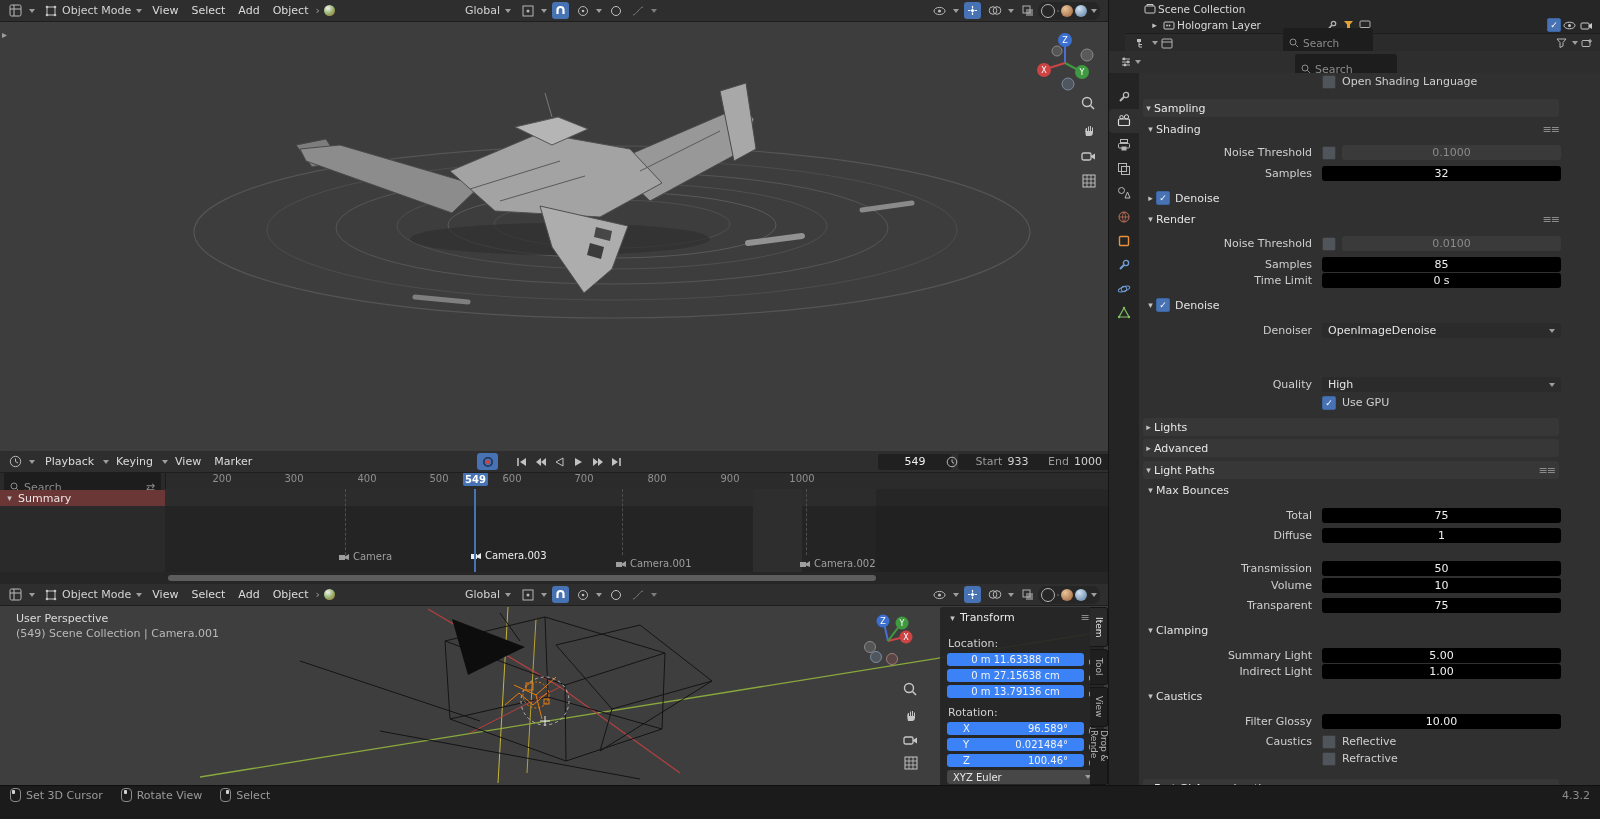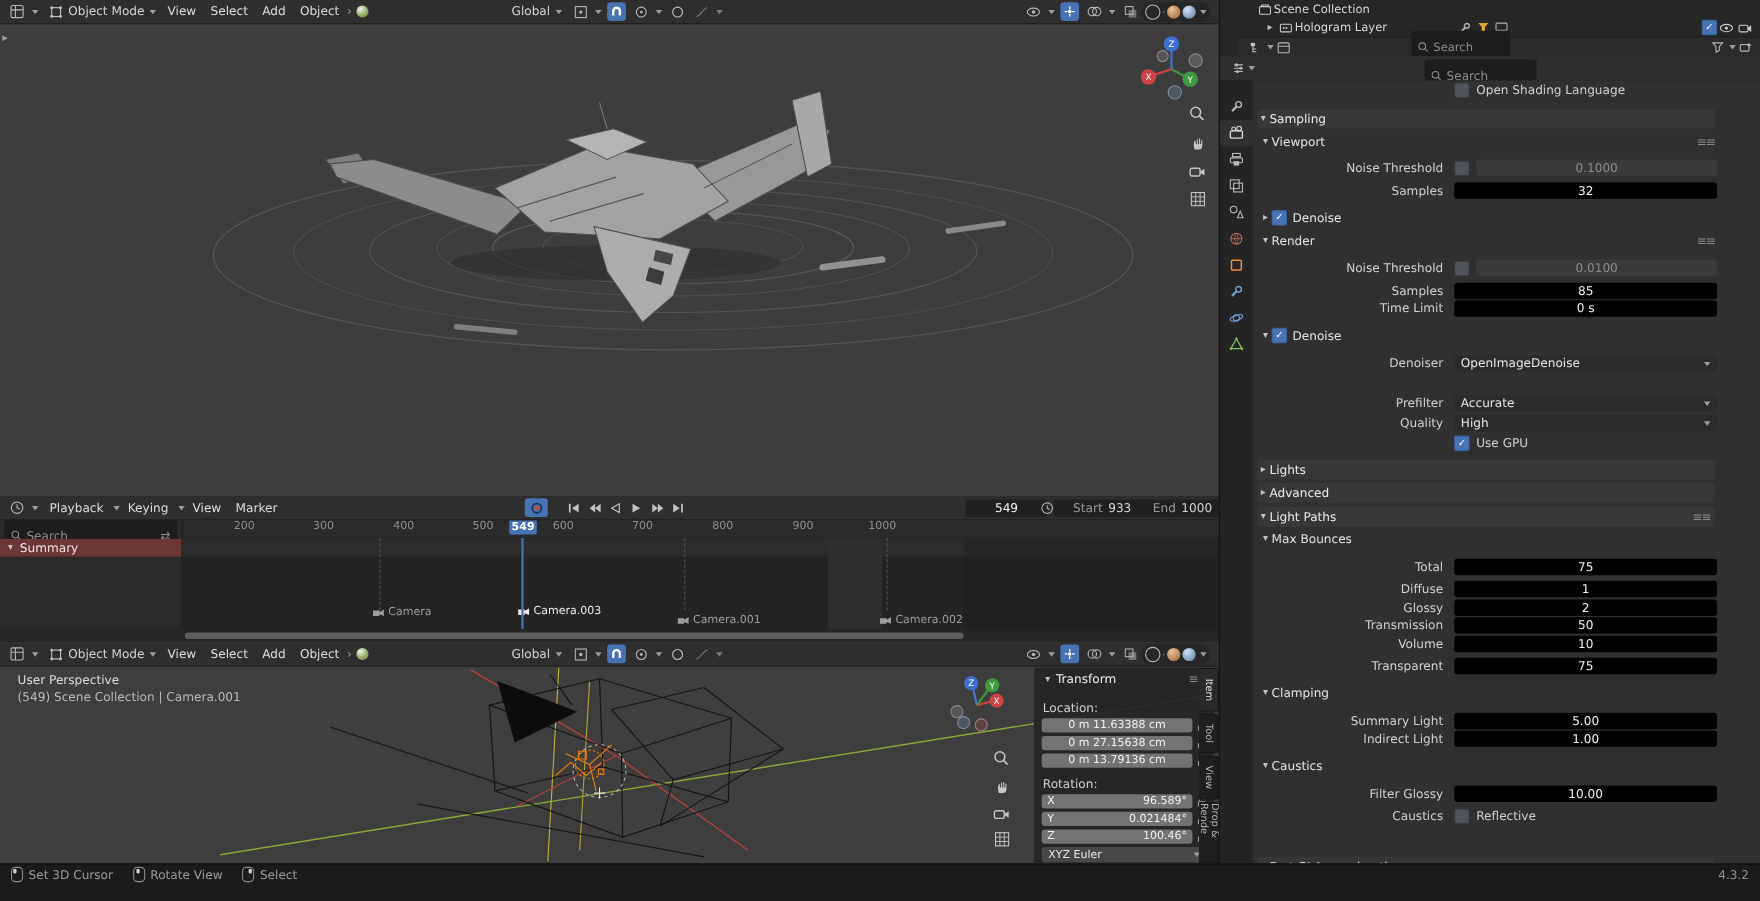--- a/index.html
+++ b/index.html
@@ -31,21 +31,21 @@
   .tl-marker{position:absolute;display:flex;align-items:center;gap:3px;font-size:10px;color:#9e9e9e;white-space:nowrap}
   .tl-marker.sel{color:#ededed}
   .pbtn{width:17px;height:15px;display:inline-flex;align-items:center;justify-content:center;border-radius:2px}
   .tl-field{background:#202020;border-radius:3px;height:16px;display:inline-flex;align-items:center;justify-content:center;gap:5px;padding:0 8px}
   .tl-field .lab{color:#9a9a9a}
 
   
   #npanel{position:absolute;left:940px;top:23px;width:150px;bottom:0;background:rgba(37,37,37,.94);border-radius:3px 0 0 0;padding:3px 7px;z-index:5}
   .nlabel{color:#cfcfcf;margin:8px 0 3px 1px}
   .keyrow{display:flex;align-items:center;gap:4px;margin-bottom:3px}
-  .keyfield{flex:1;height:13px;background:#737373;border-radius:3px;color:#f2f2f2;font-size:10px;display:flex;align-items:center;justify-content:center;padding:0 5px}
+  .keyfield{flex:1;height:13px;background:#3b82f6;border-radius:3px;color:#f2f2f2;font-size:10px;display:flex;align-items:center;justify-content:center;padding:0 16px}
   .keyfield.axis{justify-content:space-between}
   .ntabs{position:absolute;right:0;top:23px;width:18px;bottom:0;z-index:5;display:flex;flex-direction:column;gap:2px}
   .ntab{writing-mode:vertical-rl;background:#1f1f1f;color:#b2b2b2;font-size:9px;display:flex;align-items:center;justify-content:center;border-radius:0 3px 3px 0;border:1px solid #151515;border-left:none}
   .ntab.active{background:#2a2a2a;color:#eaeaea}
 
   
   #outliner{position:absolute;left:1108px;top:0;width:492px;height:51px;background:#262626;border-left:1px solid #141414}
   .olrow{position:absolute;left:16px;right:0;height:16px;display:flex;align-items:center;font-size:10.5px;color:#d8d8d8}
   #props{position:absolute;left:1108px;top:51px;width:492px;height:734px;background:#242424;border-left:1px solid #141414;overflow:hidden}
   #props-header{position:absolute;left:0;top:0;right:0;height:22px;background:#2e2e2e;border-bottom:1px solid #1d1d1d}
@@ -850,21 +850,21 @@
       <span style="margin-left:6px;color:#cfcfcf">Open Shading Language</span>
     </div>
 
     <div class="psec" style="top:26px">
       <span class="arr">▾</span>
       <span>Sampling</span>
     </div>
 
     <div class="psub" style="top:48px">
       <span class="arr">▾</span>
-      <span>Viewport</span>
+      <span>Shading</span>
       <span class="grip" style="margin-left:auto">≡≡</span>
     </div>
     <div class="prow" style="top:71px">
       <span class="plabel">Noise Threshold</span>
       <span class="cb"></span>
       <span class="val dis" style="margin-left:6px">0.1000</span>
     </div>
     <div class="prow" style="top:92px">
       <span class="plabel">Samples</span>
       <span class="val">32</span>
@@ -899,27 +899,20 @@
       <span class="cb on">✓</span>
       <span style="margin-left:5px">Denoise</span>
     </div>
     <div class="prow" style="top:249px">
       <span class="plabel">Denoiser</span>
       <span class="drop">
         <span>OpenImageDenoise</span>
         <span class="tri"></span>
       </span>
     </div>
-    <div class="prow" style="top:285px">
-      <span class="plabel">Prefilter</span>
-      <span class="drop">
-        <span>Accurate</span>
-        <span class="tri"></span>
-      </span>
-    </div>
     <div class="prow" style="top:303px">
       <span class="plabel">Quality</span>
       <span class="drop">
         <span>High</span>
         <span class="tri"></span>
       </span>
     </div>
     <div class="prow" style="top:321px">
       <span class="plabel"></span>
       <span class="cb on">✓</span>
@@ -945,24 +938,20 @@
       <span>Max Bounces</span>
     </div>
     <div class="prow" style="top:434px">
       <span class="plabel">Total</span>
       <span class="val">75</span>
     </div>
     <div class="prow" style="top:454px">
       <span class="plabel">Diffuse</span>
       <span class="val">1</span>
     </div>
-    <div class="prow" style="top:471px">
-      <span class="plabel">Glossy</span>
-      <span class="val">2</span>
-    </div>
     <div class="prow" style="top:487px">
       <span class="plabel">Transmission</span>
       <span class="val">50</span>
     </div>
     <div class="prow" style="top:504px">
       <span class="plabel">Volume</span>
       <span class="val">10</span>
     </div>
     <div class="prow" style="top:524px">
       <span class="plabel">Transparent</span>
@@ -987,20 +976,25 @@
       <span>Caustics</span>
     </div>
     <div class="prow" style="top:640px">
       <span class="plabel">Filter Glossy</span>
       <span class="val">10.00</span>
     </div>
     <div class="prow" style="top:660px">
       <span class="plabel">Caustics</span>
       <span class="cb"></span>
       <span style="margin-left:6px;color:#cfcfcf">Reflective</span>
+    </div>
+    <div class="prow" style="top:677px">
+      <span class="plabel"></span>
+      <span class="cb"></span>
+      <span style="margin-left:6px;color:#cfcfcf">Refractive</span>
     </div>
 
     <div class="psec" style="top:706px">
       <span class="arr">▸</span>
       <span>Fast GI Approximation</span>
     </div>
   </div>
 </div>
 
 <div id="statusbar">

